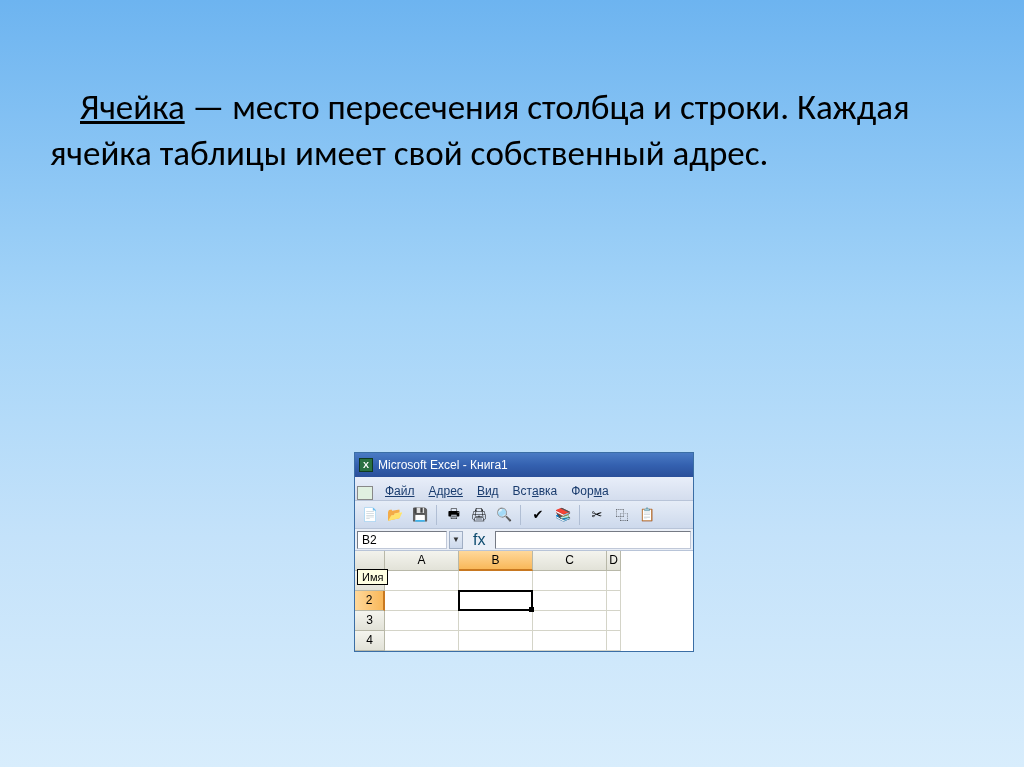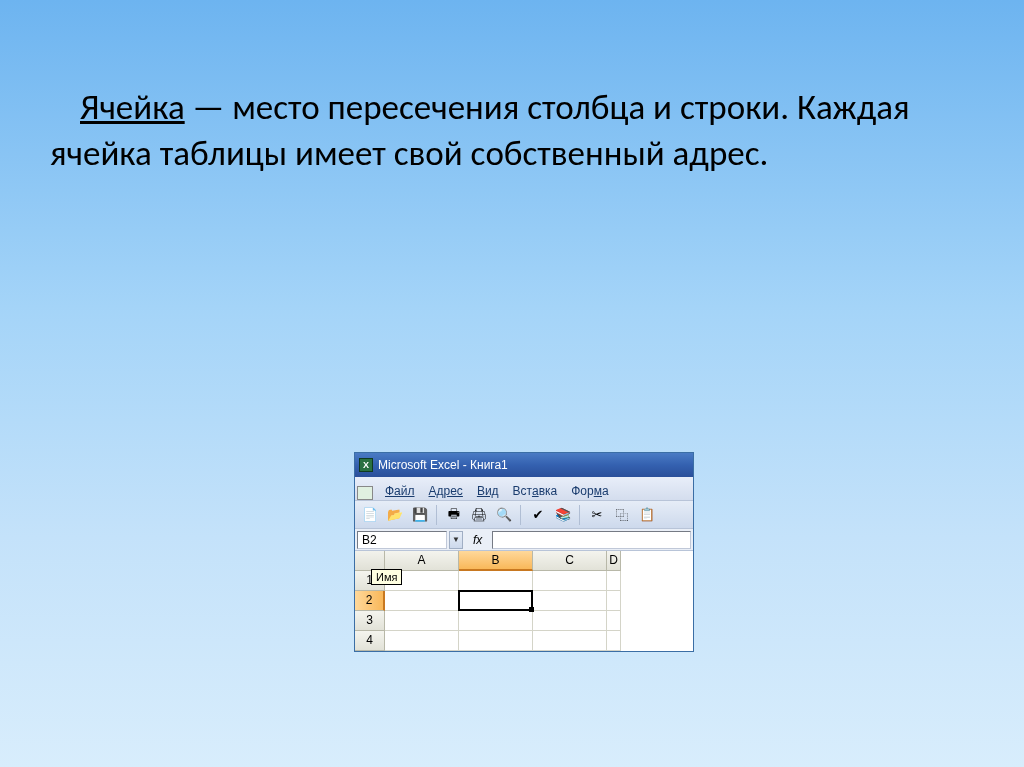--- a/index.html
+++ b/index.html
@@ -107,43 +107,42 @@
     font-family: Arial;
   }
   .name-box-dd {
     width: 14px; height: 18px;
     background: linear-gradient(180deg,#e6edf7,#cdd9ec);
     border: 1px solid #a0aec4;
     display: flex; align-items: center; justify-content: center;
     font-size: 8px; color: #333;
   }
   .fx-label {
-    font-style: italic;
-    font-size: 12px;
+    font-size: 16px;
     padding: 0 10px;
-    color: #000000;
+    color: #0c4a6e;
   }
   .formula-input {
     flex: 1; height: 18px;
     background: #fff;
     border: 1px inset #c0c8d8;
     margin-right: 2px;
   }
   .grid-area { background: #fff; }
   .col-headers { display: flex; height: 20px; }
   .corner {
     width: 30px;
     background: linear-gradient(180deg,#f2f2ec,#e0e0d6);
     border-right: 1px solid #b8b8a8;
     border-bottom: 1px solid #b8b8a8;
     position: relative;
   }
   .name-tooltip {
     position: absolute;
-    top: 18px; left: 16px;
+    top: 18px; left: 2px;
     background: #ffffe1;
     border: 1px solid #000;
     padding: 1px 4px;
     font-size: 11px;
     z-index: 10;
     white-space: nowrap;
   }
   .col-h {
     width: 74px;
     background: linear-gradient(180deg,#f4f4ee,#e2e2d8);

